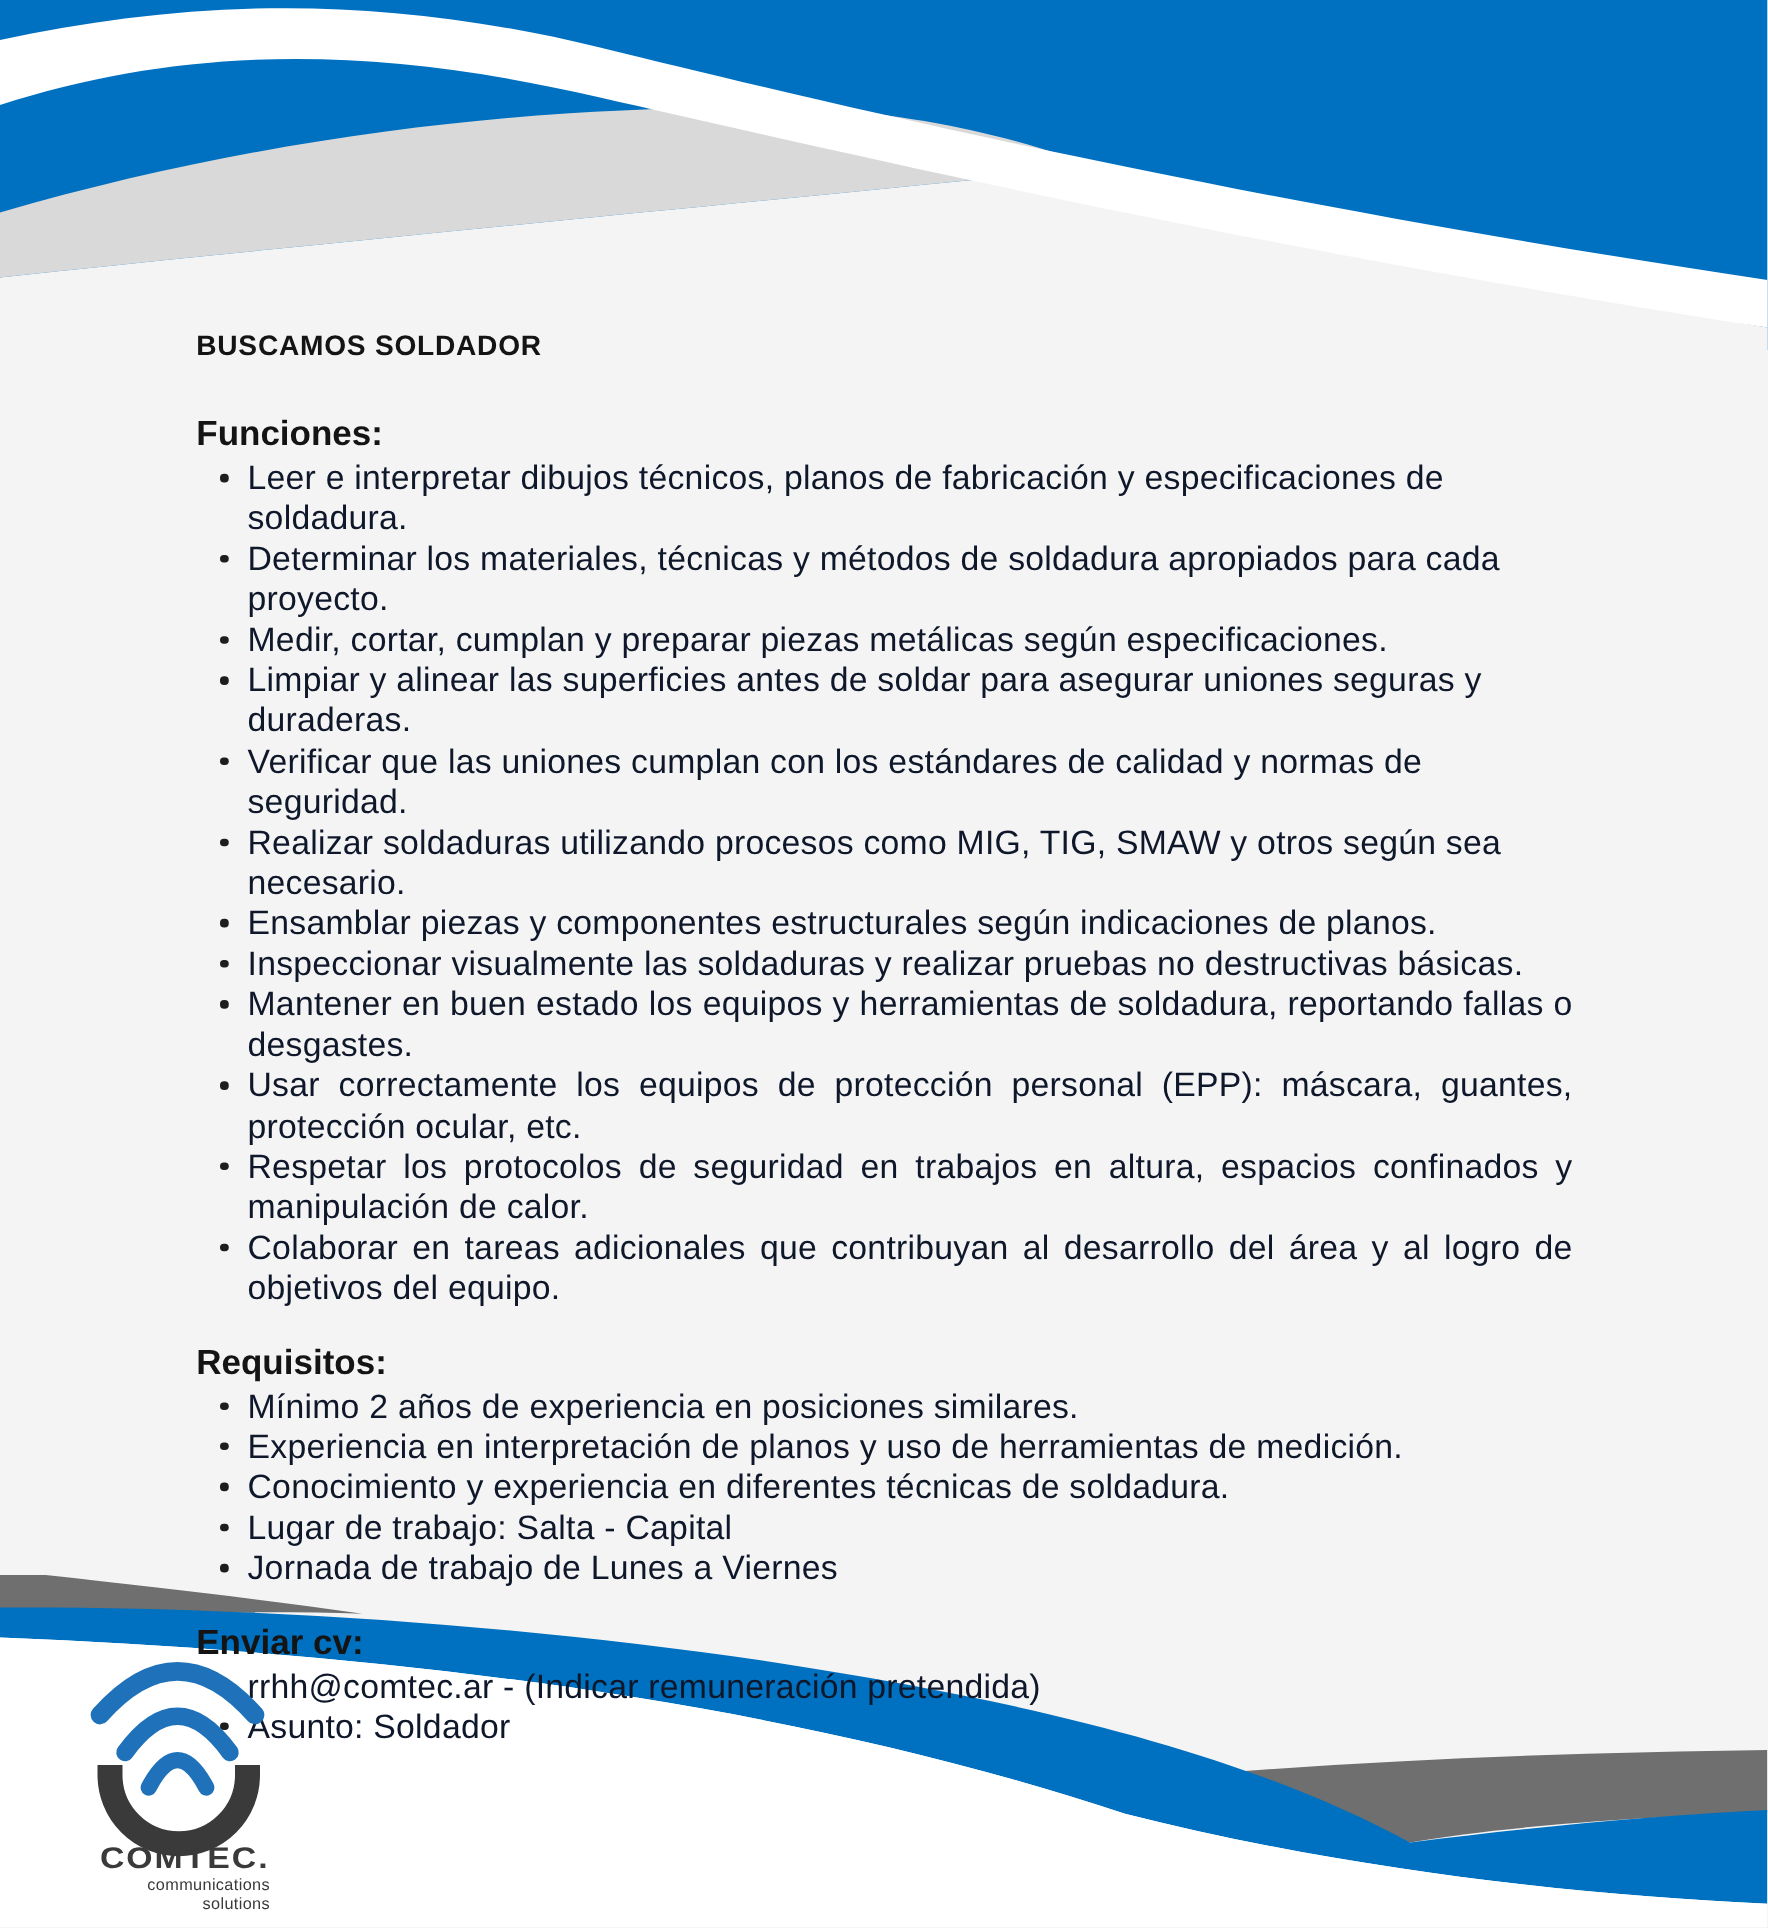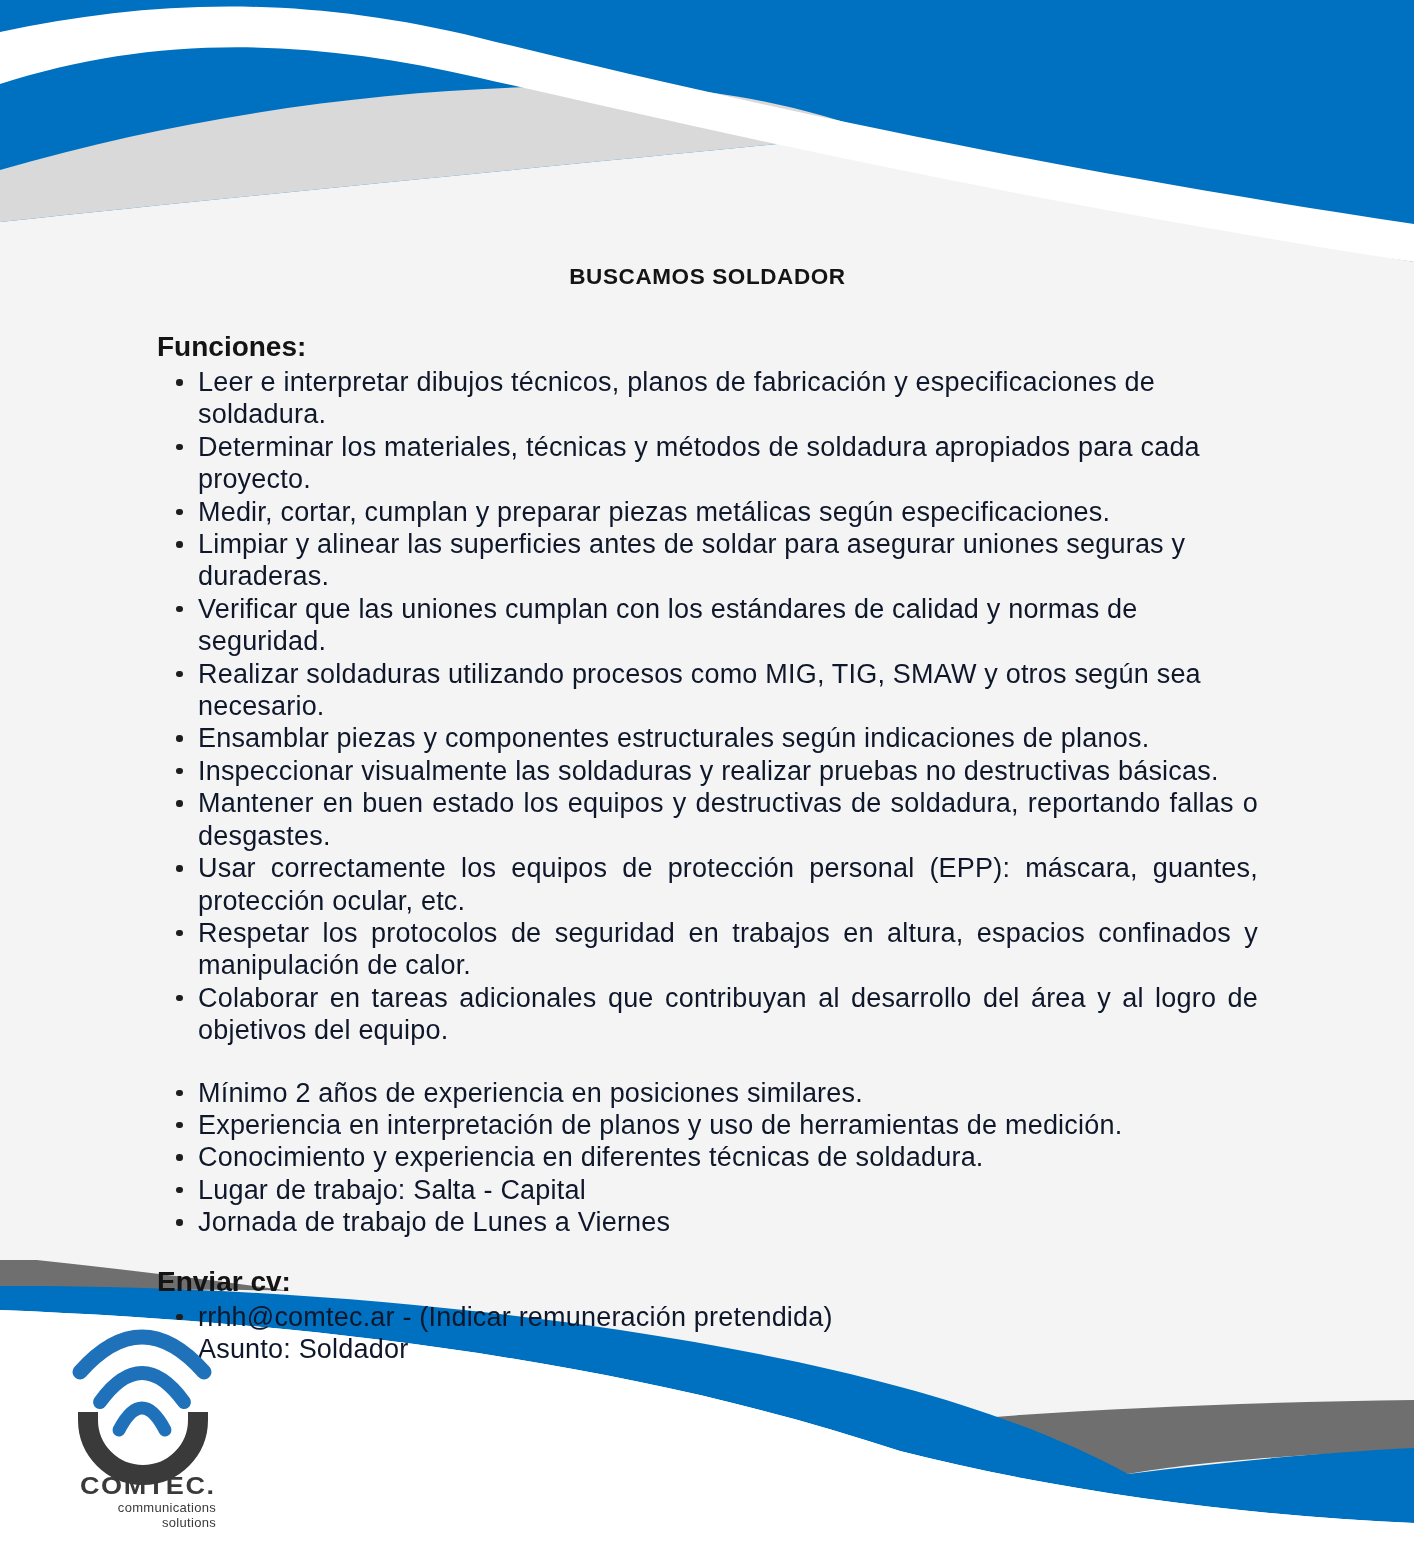--- a/index.html
+++ b/index.html
@@ -10,21 +10,21 @@
     font-family:"Liberation Sans",sans-serif;
     color:#1d1d1d;
   }
   .page{position:absolute;inset:0;}
   .header-svg{position:absolute;top:0;left:0;z-index:1;display:block;}
   .footer-svg{position:absolute;bottom:0;left:0;z-index:1;display:block;}
   .content{
     position:absolute;top:264px;left:157px;width:1101px;z-index:2;
   }
   .doc-title{
-    margin:0;text-align:center;
+    margin:0;text-align:left;
     font-size:22.5px;font-weight:bold;letter-spacing:.6px;color:#141414;
   }
   .section{margin-top:30px;}
   .section.first{margin-top:44px;}
   .section-heading{
     margin:0;font-size:28px;font-weight:bold;color:#141414;line-height:26px;
   }
   ul.bullets{margin:6px 0 0 0;padding:0;list-style:none;}
   ul.bullets li{
     position:relative;padding-left:41px;
@@ -68,28 +68,29 @@
       <h2 class="section-heading">Funciones:</h2>
       <ul class="bullets">
         <li>Leer e interpretar dibujos técnicos, planos de fabricación y especificaciones de soldadura.</li>
         <li>Determinar los materiales, técnicas y métodos de soldadura apropiados para cada proyecto.</li>
         <li>Medir, cortar, cumplan y preparar piezas metálicas según especificaciones.</li>
         <li>Limpiar y alinear las superficies antes de soldar para asegurar uniones seguras y duraderas.</li>
         <li>Verificar que las uniones cumplan con los estándares de calidad y normas de seguridad.</li>
         <li>Realizar soldaduras utilizando procesos como MIG, TIG, SMAW y otros según sea necesario.</li>
         <li>Ensamblar piezas y componentes estructurales según indicaciones de planos.</li>
         <li>Inspeccionar visualmente las soldaduras y realizar pruebas no destructivas básicas.</li>
-        <li class="justify">Mantener en buen estado los equipos y destructivas de soldadura, reportando fallas o desgastes.</li>
+        <li class="justify">Mantener en buen estado los equipos y herramientas de soldadura, reportando fallas o desgastes.</li>
         <li class="justify">Usar correctamente los equipos de protección personal (EPP): máscara, guantes, protección ocular, etc.</li>
         <li class="justify">Respetar los protocolos de seguridad en trabajos en altura, espacios confinados y manipulación de calor.</li>
         <li class="justify">Colaborar en tareas adicionales que contribuyan al desarrollo del área y al logro de objetivos del equipo.</li>
       </ul>
     </div>
 
     <div class="section">
+      <h2 class="section-heading">Requisitos:</h2>
       <ul class="bullets">
         <li>Mínimo 2 años de experiencia en posiciones similares.</li>
         <li>Experiencia en interpretación de planos y uso de herramientas de medición.</li>
         <li>Conocimiento y experiencia en diferentes técnicas de soldadura.</li>
         <li>Lugar de trabajo: Salta - Capital</li>
         <li>Jornada de trabajo de Lunes a Viernes</li>
       </ul>
     </div>
 
     <div class="section">

